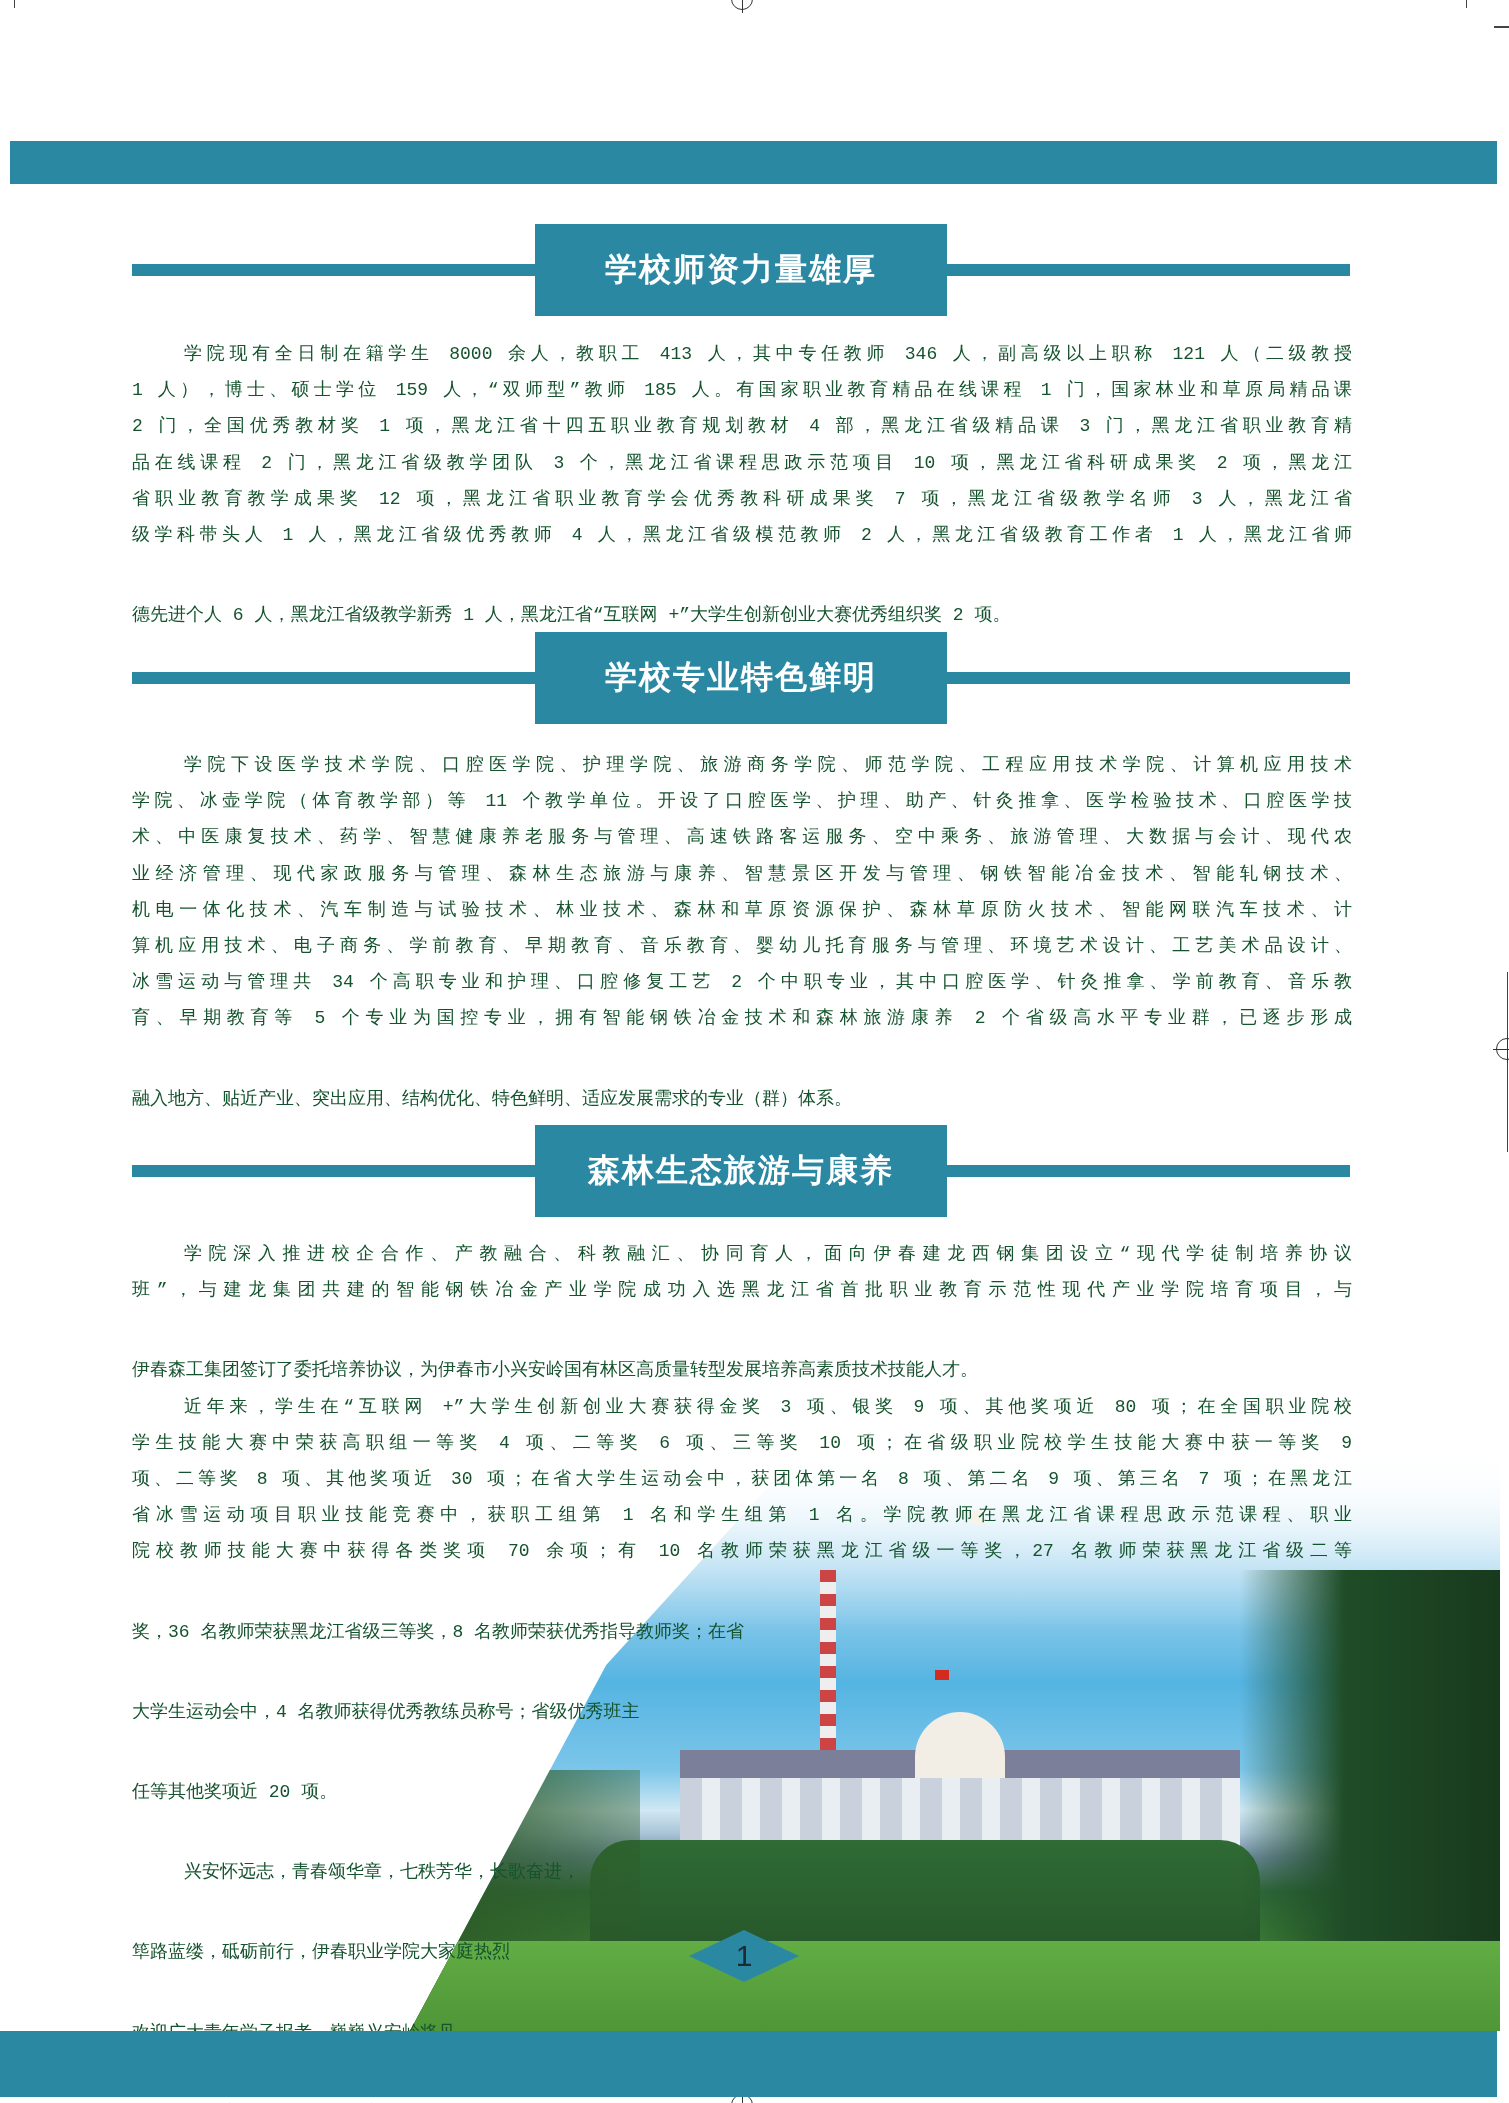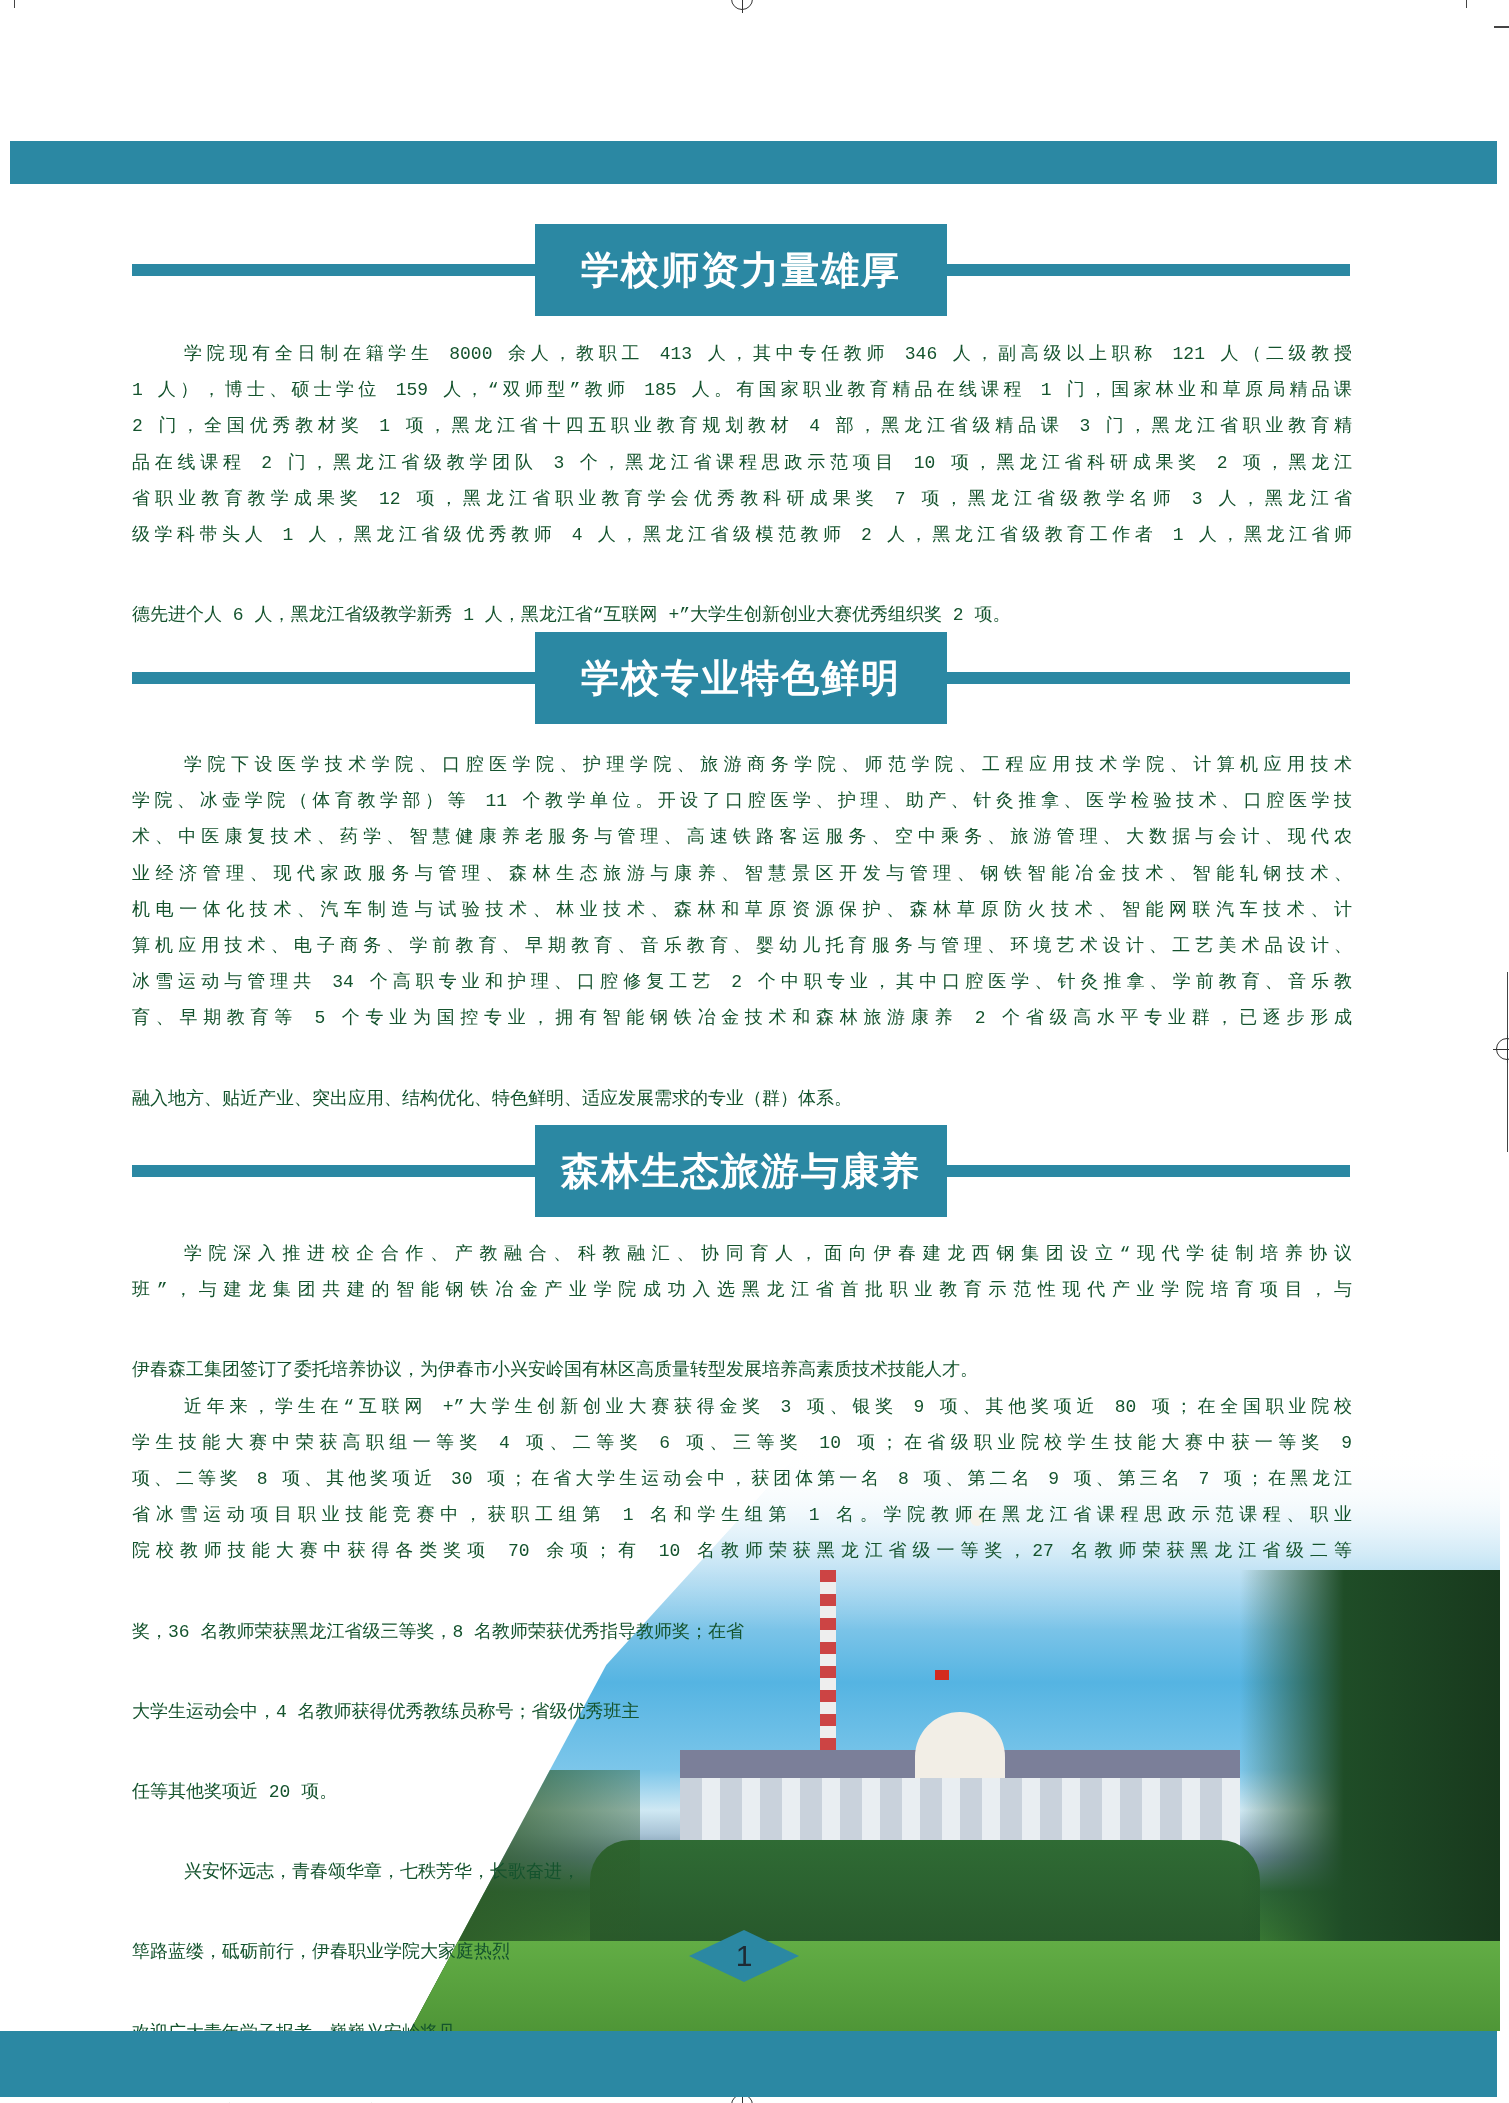--- a/index.html
+++ b/index.html
@@ -20,21 +20,21 @@
   .top-band { position:absolute; left:10px; top:141px; width:1487px; height:43px; background:#2b88a3; }
   .bottom-band { position:absolute; left:0; top:2031px; width:1497px; height:66px; background:#2b88a3; }
 
   .section-head { position:absolute; left:132px; width:1218px; height:92px; }
   .section-head .rule { position:absolute; left:0; right:0; top:40px; height:12px; background:#2b88a3; }
   .section-head .title-box {
     position:absolute; left:403px; width:412px; top:0; height:92px; background:#2b88a3;
     display:flex; align-items:center; justify-content:center;
   }
   .section-head .title-text {
-    color:#ffffff; font-weight:bold; font-size:38px; letter-spacing:2px;
+    color:#ffffff; font-weight:bold; font-size:32px; letter-spacing:2px;
     font-family:"DejaVu Sans", "Liberation Sans", sans-serif;
   }
 
   .para {
     position:absolute; left:132px; width:1220px;
     font-size:18px; line-height:36.2px; text-align:justify;
     color:#14532d;
     font-family:Liberation Mono, monospace;
   }
   .para .line { display:block; white-space:nowrap; text-align-last:justify; text-align:justify; }

